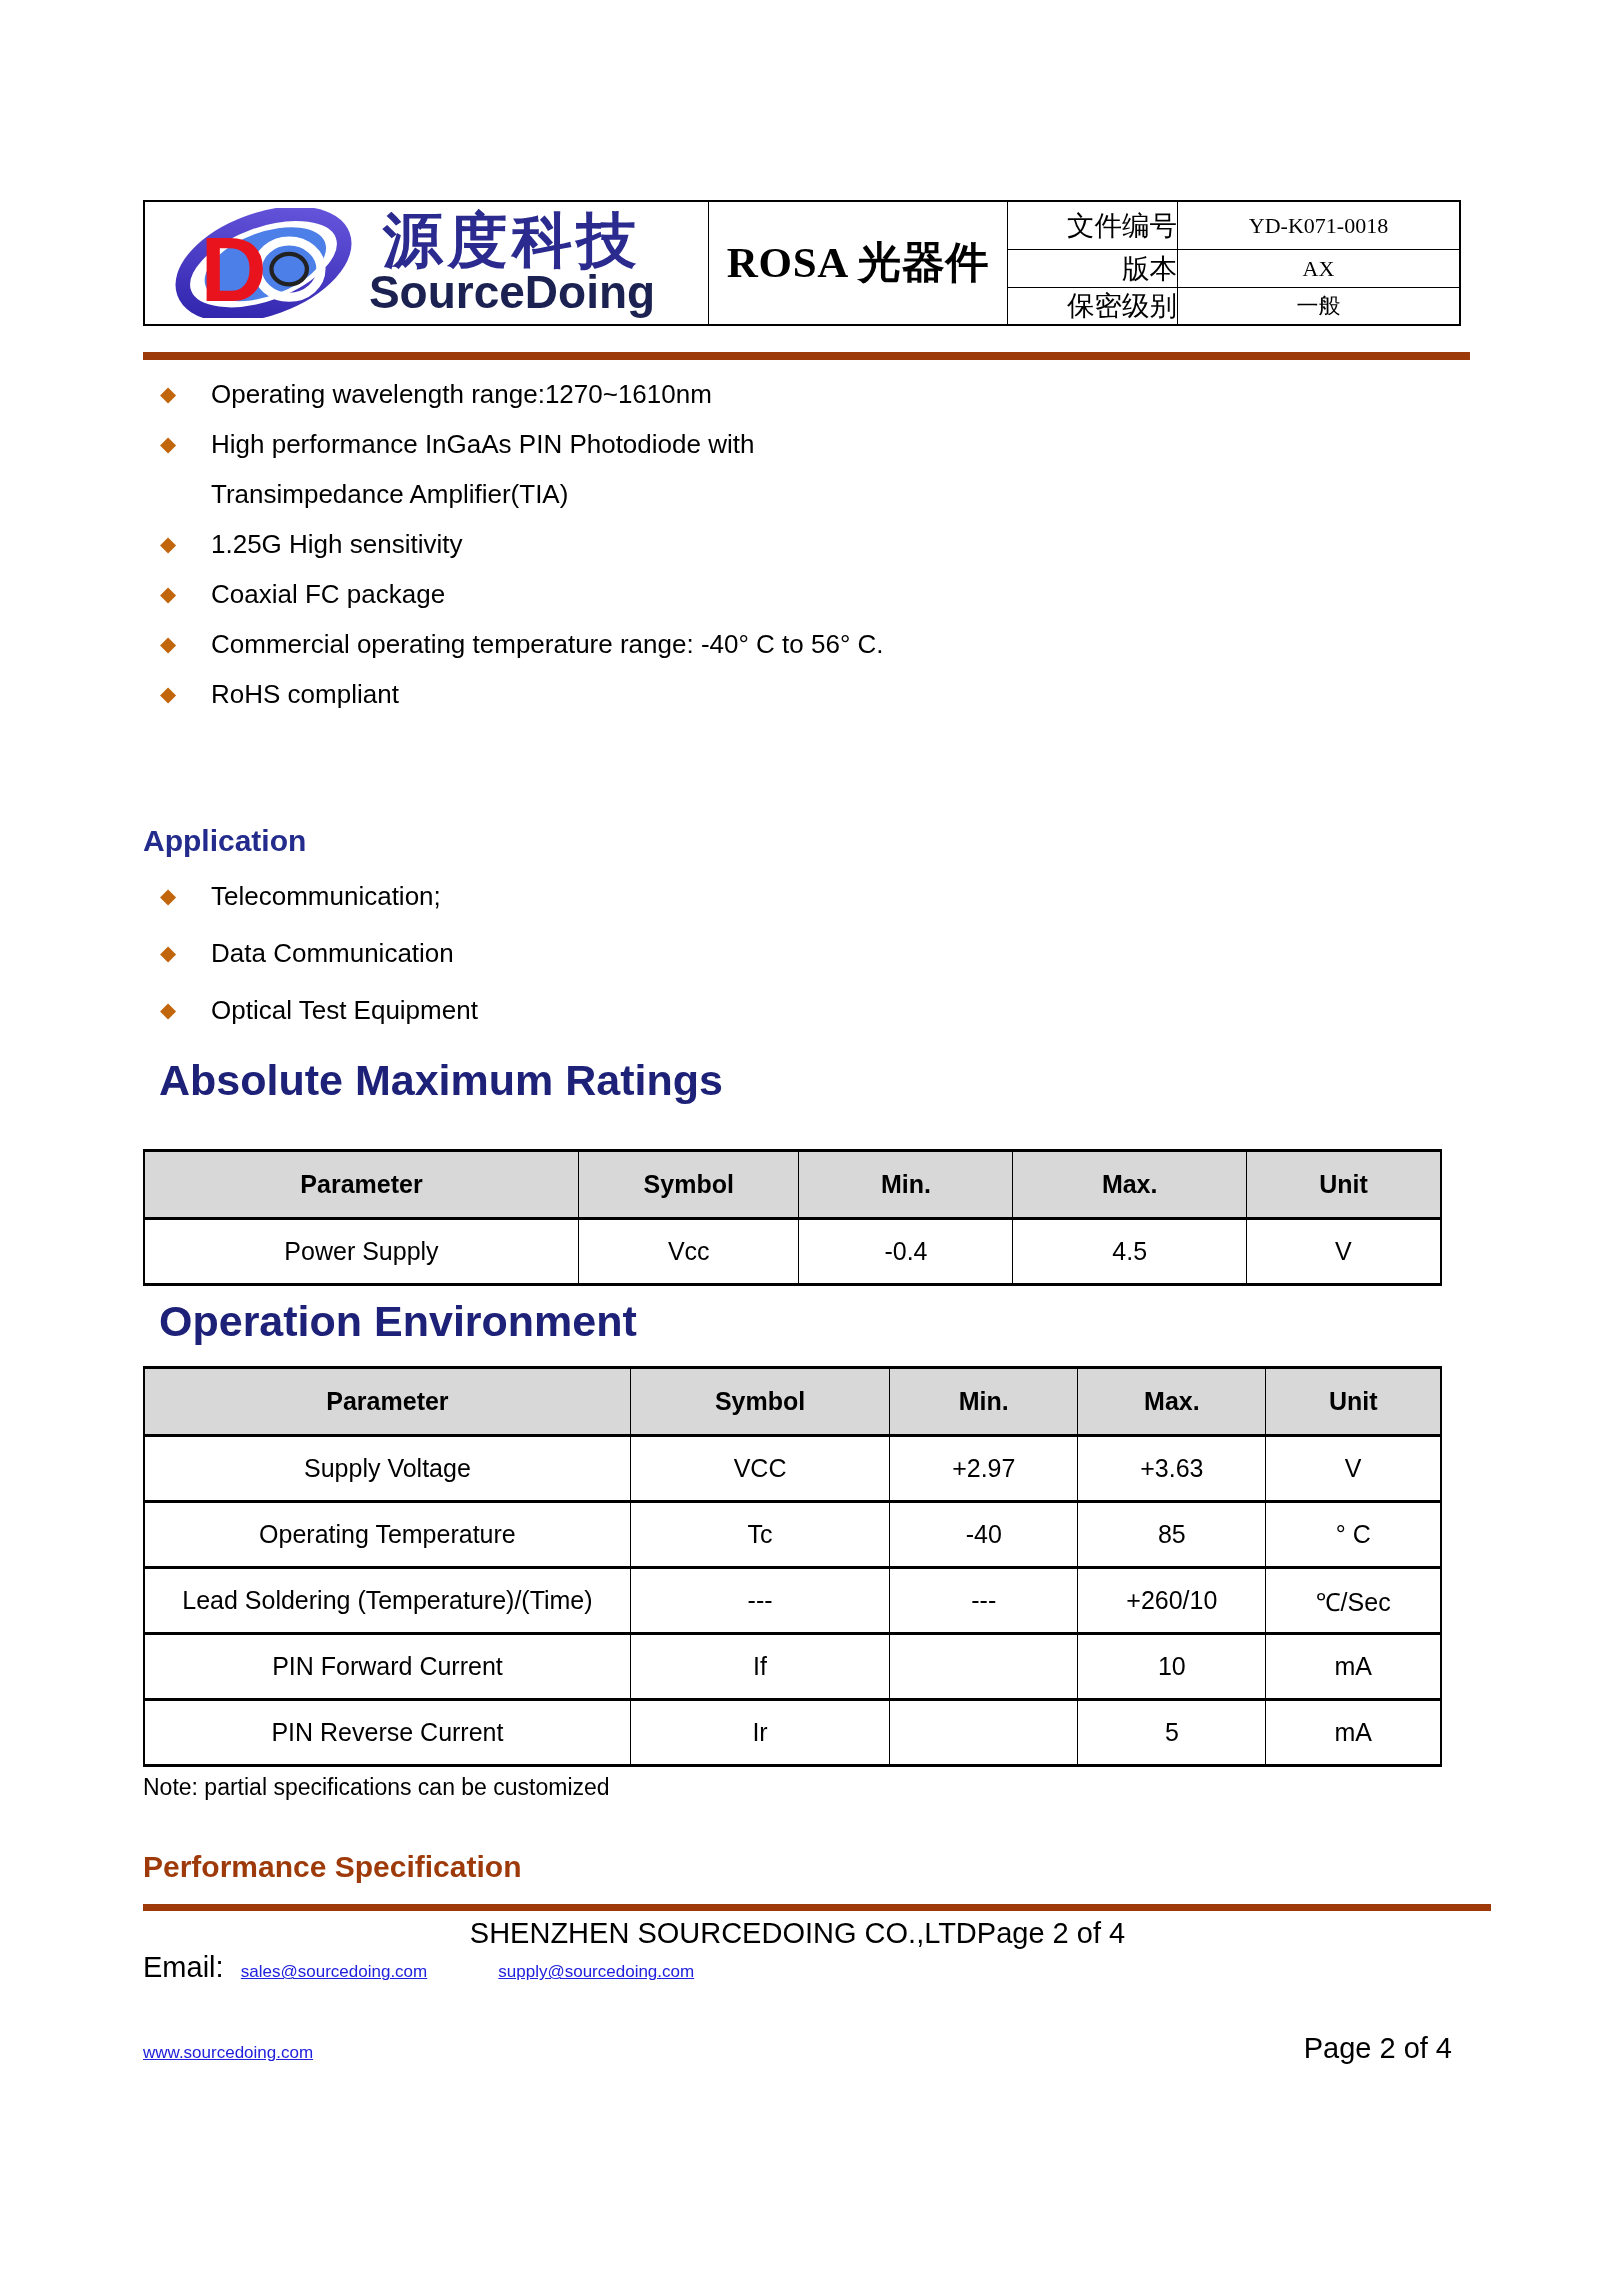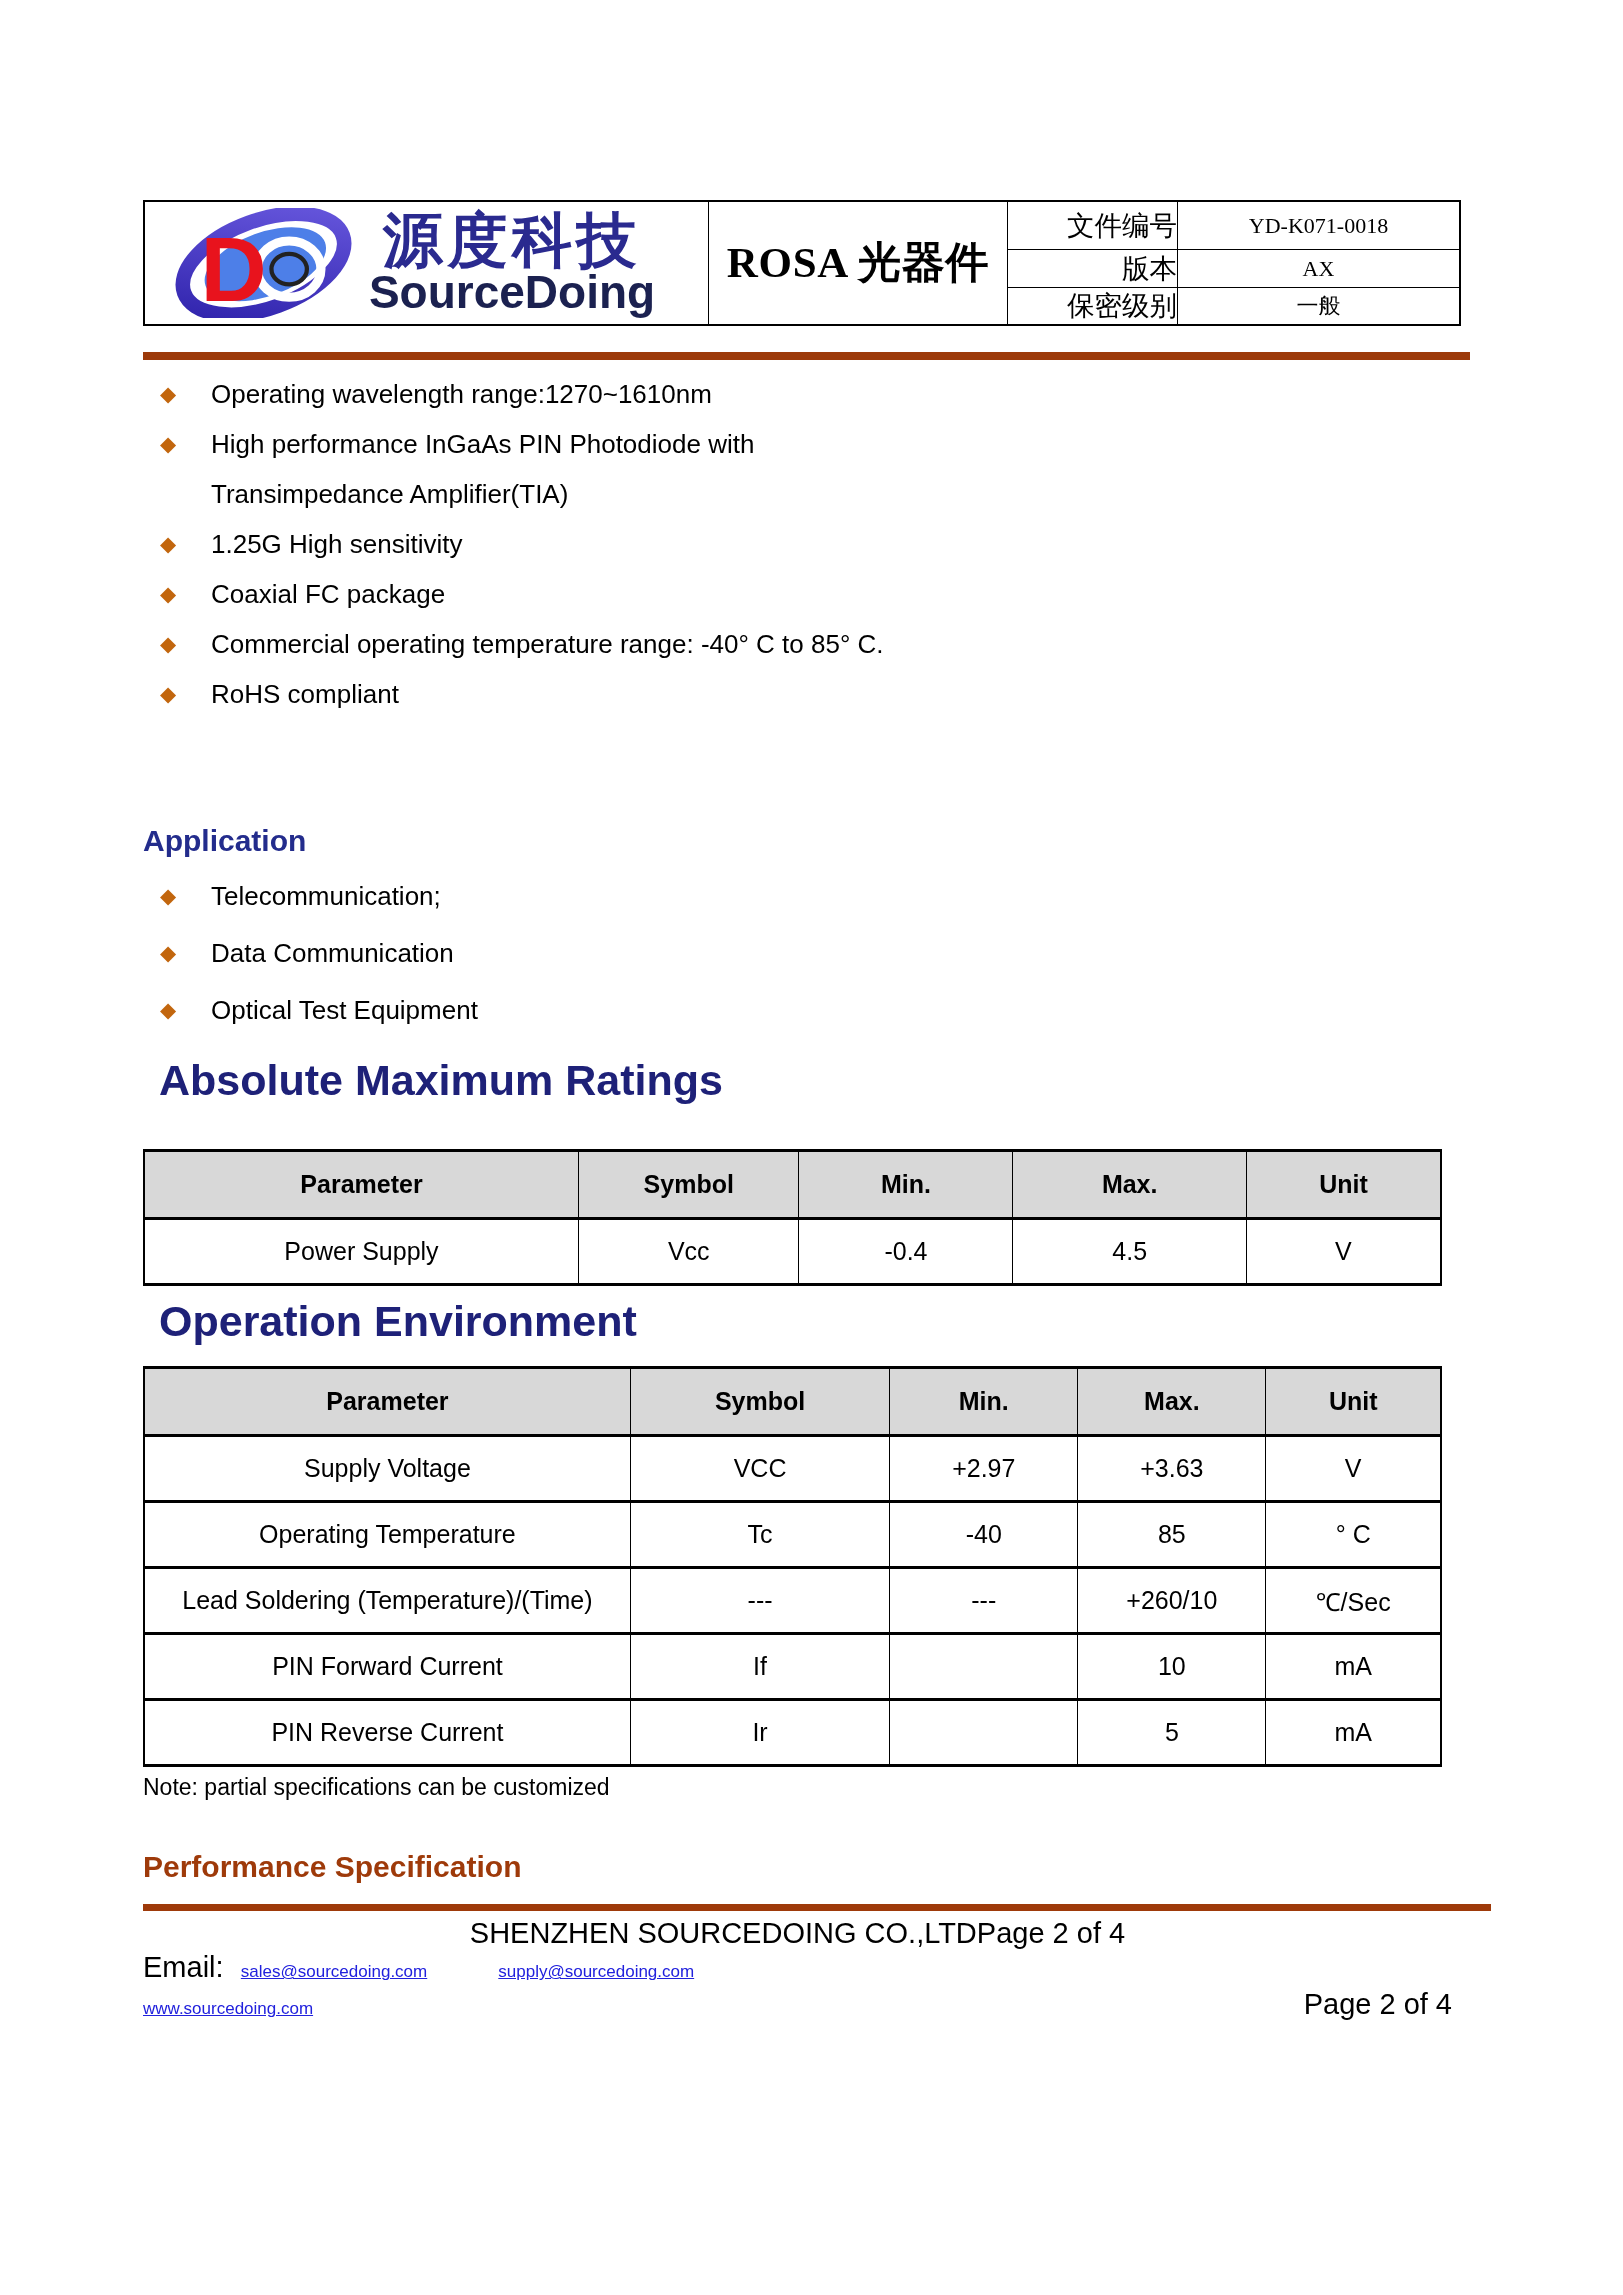--- a/index.html
+++ b/index.html
@@ -83,21 +83,21 @@
   .abs-max col.c3 { width: 16.5%; } .abs-max col.c4 { width: 18%; }
   .abs-max col.c5 { width: 15%; }
   .op-env col.c1 { width: 37.5%; } .op-env col.c2 { width: 20%; }
   .op-env col.c3 { width: 14.5%; } .op-env col.c4 { width: 14.5%; }
   .op-env col.c5 { width: 13.5%; }
 
   .note-line { font-size: 23px; line-height: 29px; margin-top: 5.2px; }
 
   
   .footer-row { width: 1348px; display: flex; justify-content: space-between;
-                align-items: baseline; font-size: 29px; line-height: 33px; }
+                align-items: baseline; font-size: 29px; line-height: 33px; margin-top: 44px; }
   .footer-row.first { margin-top: 6.5px; justify-content: center; }
   .footer-company { white-space: nowrap; }
   .footer-page { white-space: nowrap; margin-right: 39px; }
   .email-line { margin-top: 1.3px; font-size: 29px; line-height: 33px; }
   .email-label { margin-right: 9.2px; }
   a.doc-link { color: #2121dd; text-decoration: underline; font-size: 17px; }
   .link-gap { margin-right: 63px; }
 </style>
 </head>
 <body>
@@ -162,21 +162,21 @@
       <li>
         <span class="bullet">◆</span>
         <div class="bline">1.25G High sensitivity</div>
       </li>
       <li>
         <span class="bullet">◆</span>
         <div class="bline">Coaxial FC package</div>
       </li>
       <li>
         <span class="bullet">◆</span>
-        <div class="bline">Commercial operating temperature range: -40° C to 85° C.</div>
+        <div class="bline">Commercial operating temperature range: -40° C to 56° C.</div>
       </li>
       <li>
         <span class="bullet">◆</span>
         <div class="bline">RoHS compliant</div>
       </li>
     </ul>
 
     <h3 class="sub-heading app-heading">Application</h3>
     <ul class="blist apps">
       <li>

